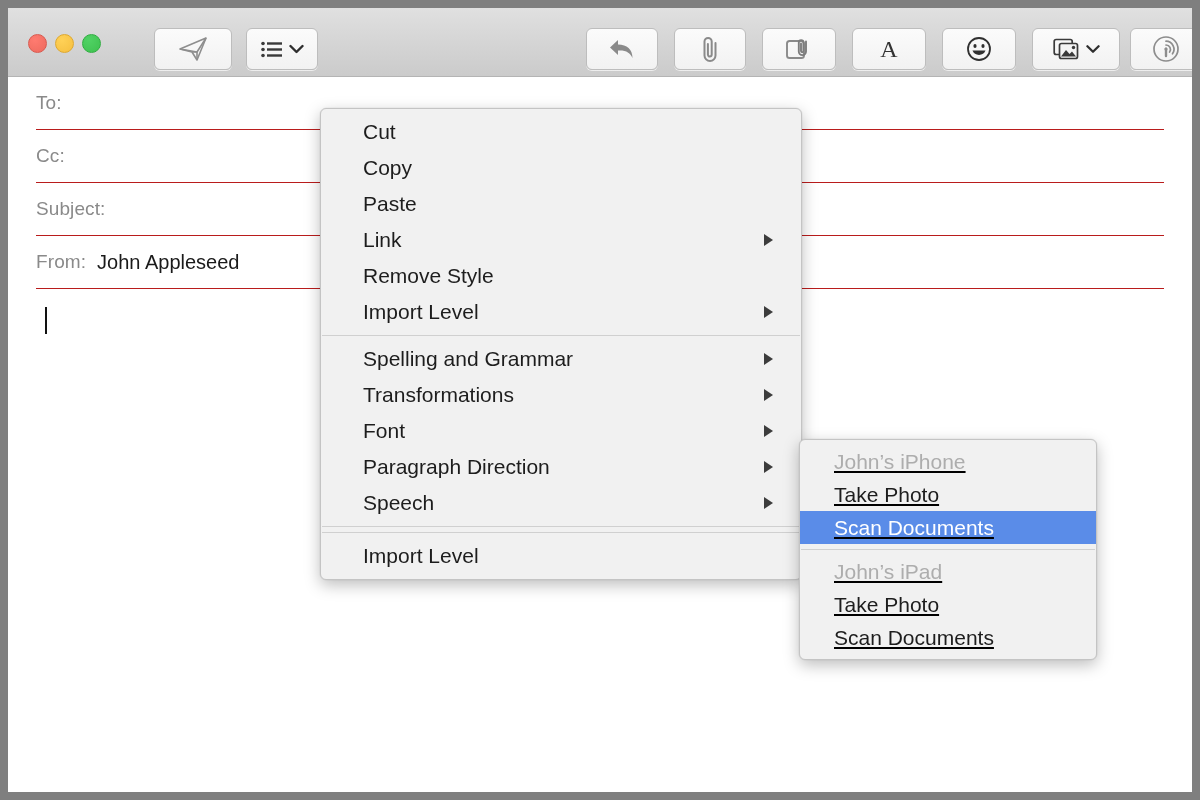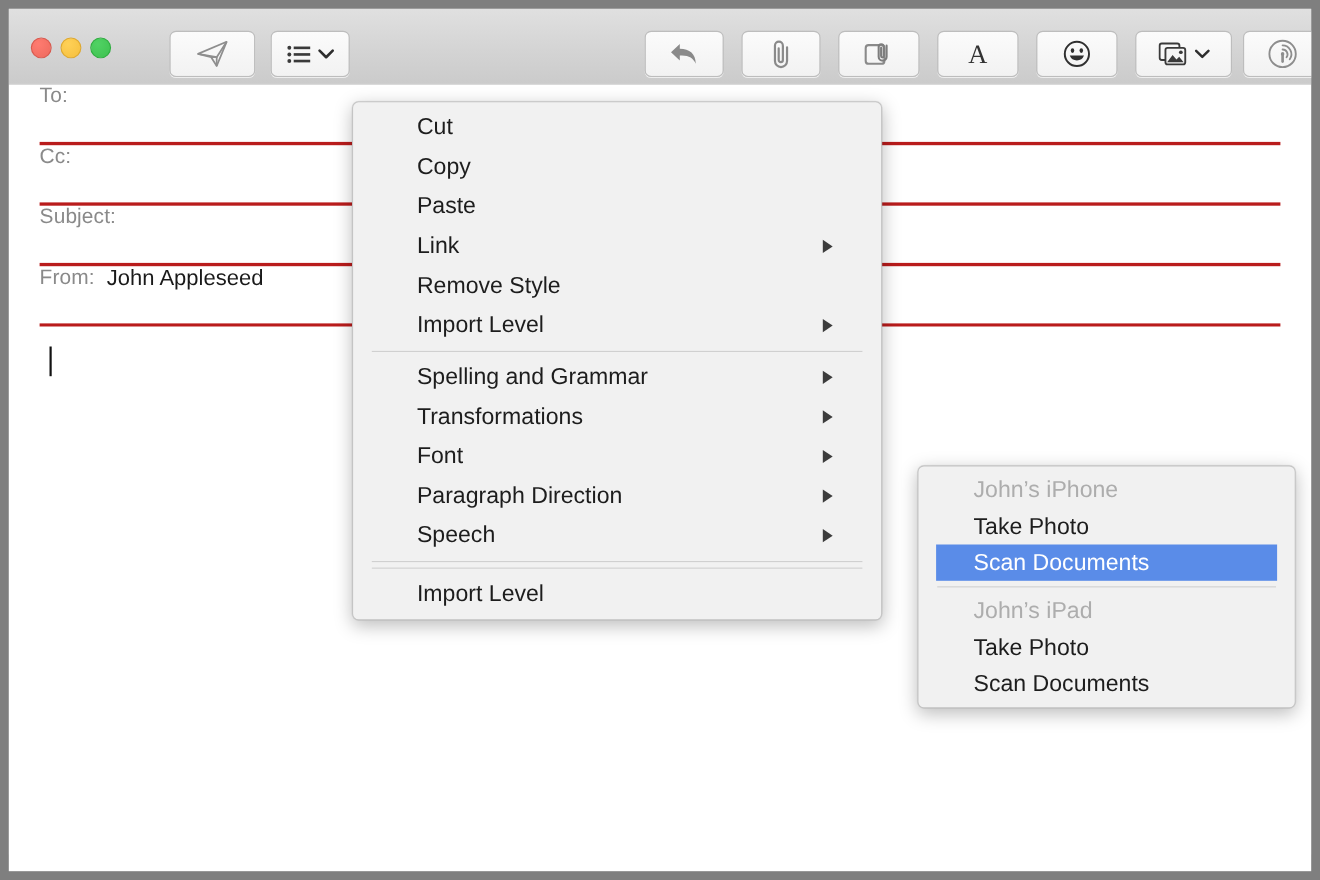--- a/index.html
+++ b/index.html
@@ -73,23 +73,24 @@
   .tbtn svg { display: block; }
 
   
   .fields {
     position: relative;
     background: #ffffff;
   }
   .field-row {
     position: relative;
     height: 52px;
-    border-bottom: 3px solid #b91c1c;
+    border-bottom: 1px solid #b91c1c;
     margin: 0 28px 0 28px;
     display: flex;
+    align-items: center;
   }
   .field-label {
     color: #8a8a8a;
     font-size: 19px;
     letter-spacing: .1px;
   }
   .field-value {
     color: #1a1a1a;
     font-size: 20px;
     margin-left: 11px;
@@ -109,34 +110,36 @@
     background: #121212;
   }
 
   
   .menu {
     position: absolute;
     background: #f1f1f1;
     border: 1px solid #c4c4c4;
     border-radius: 6px;
     box-shadow: 0 5px 16px rgba(0,0,0,0.26), 0 0 0 0.5px rgba(0,0,0,0.06);
-    padding: 5px 16px;
-    box-sizing: border-box;
+    padding: 5px 0;
+    box-sizing: border-box;
+    margin-top: 16px;
   }
 
   #main-menu {
     left: 312px;
     top: 84px;
     width: 482px;
   }
 
   #sub-menu {
-    left: 826px;
+    left: 791px;
     top: 415px;
-    width: 344px;
+    width: 298px;
+    text-decoration: underline;
   }
 
   .menu-item {
     position: relative;
     height: 36px;
     display: flex;
     align-items: center;
     padding: 0 14px 0 42px;
     font-size: 21px;
     color: #1d1d1d;

